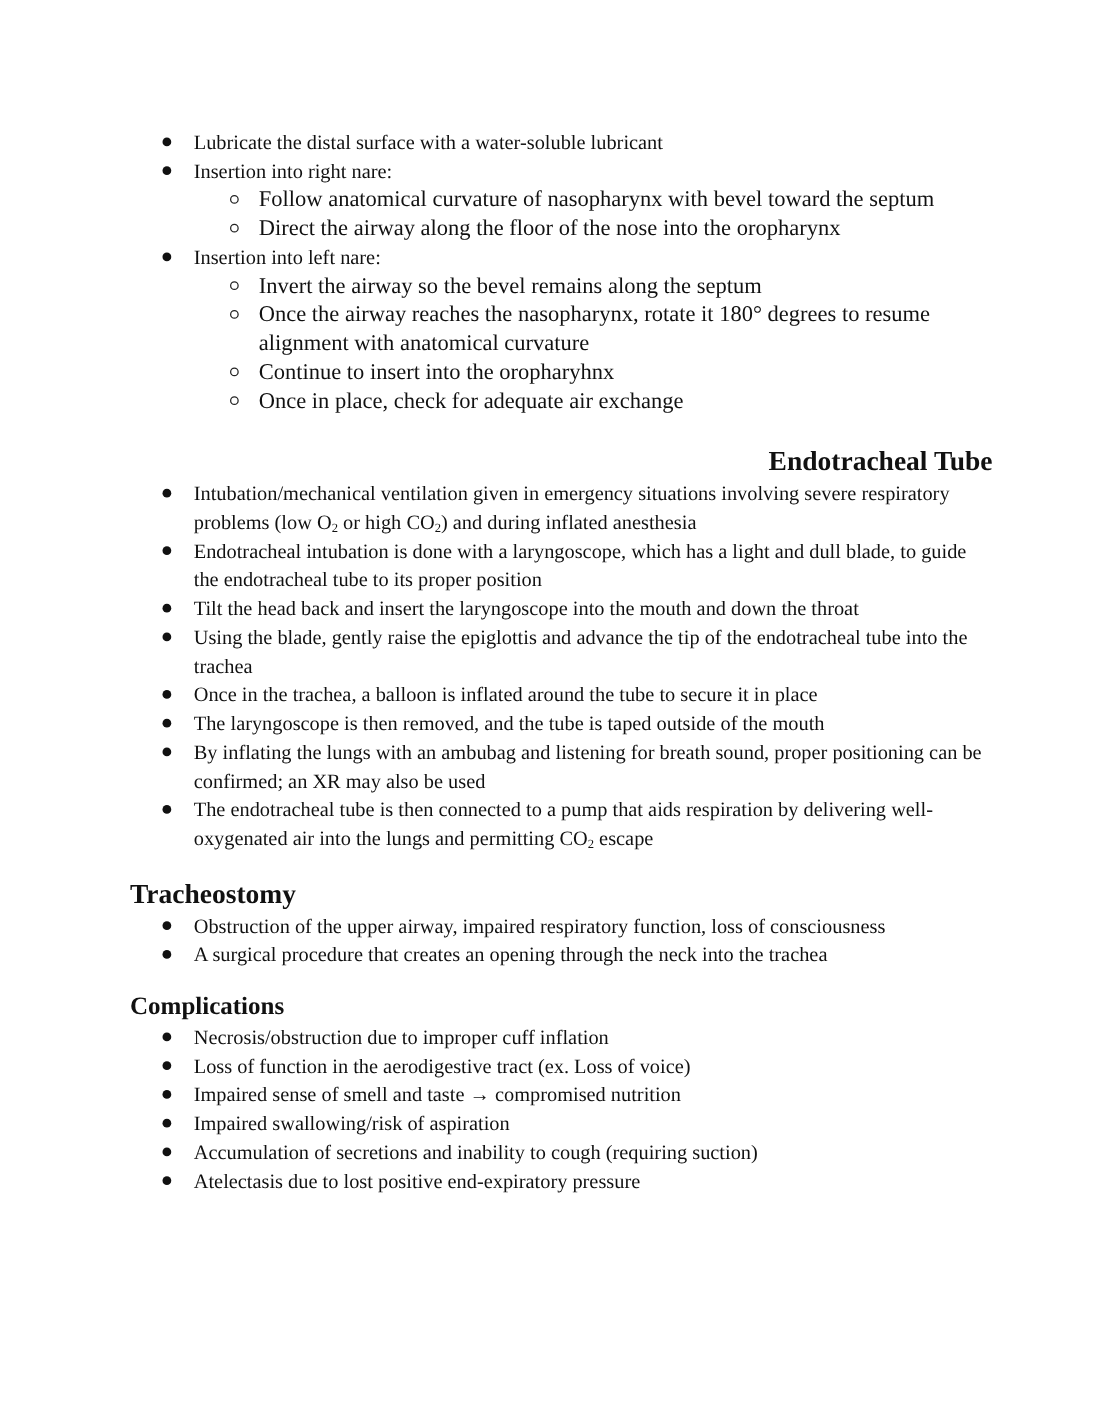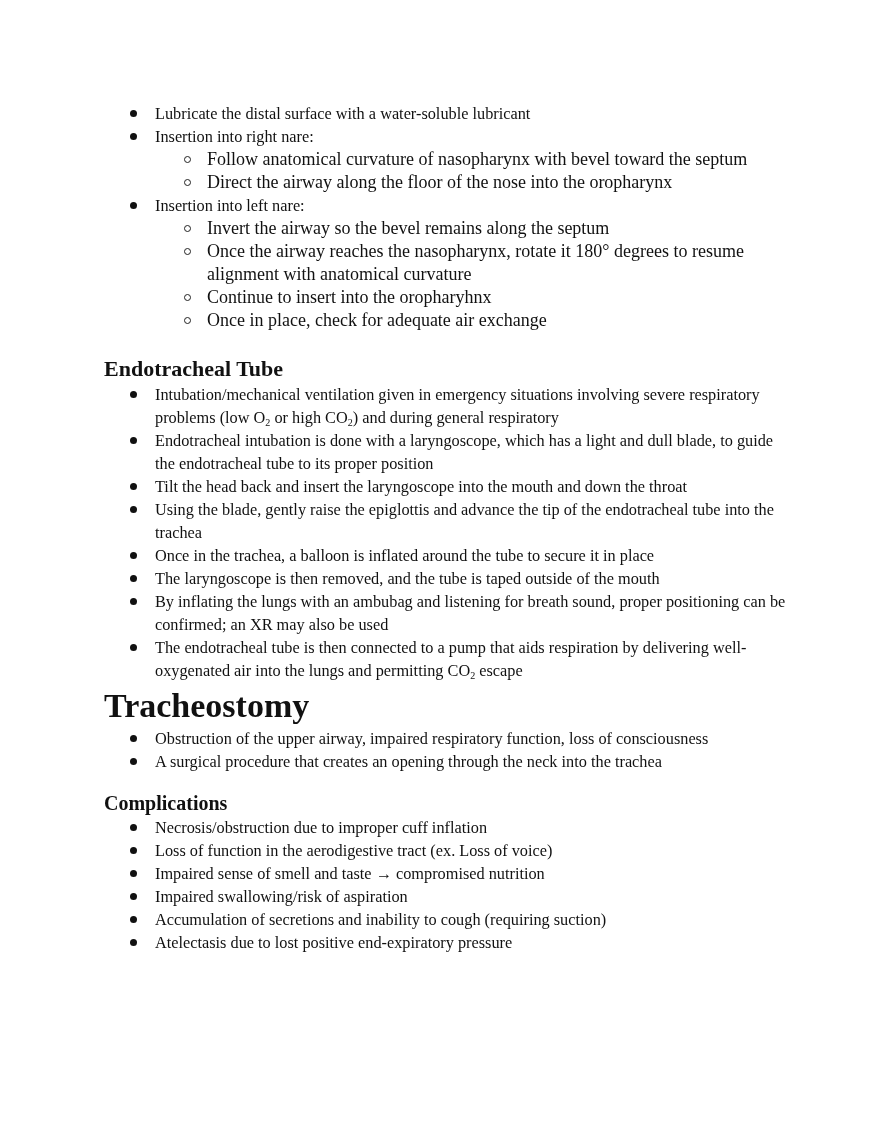--- a/index.html
+++ b/index.html
@@ -15,22 +15,22 @@
       position: absolute; left: 26px; top: 8px; width: 7px; height: 7px;
       border-radius: 50%; background: #111;
     }
     ul.sub li.l2 { position: relative; padding-left: 103px; margin-left: -51px; font-size: 18px; line-height: 23px; }
     ul.sub li.l2 > .bullet {
       position: absolute; left: 80px; top: 8px; width: 6px; height: 6px;
       border-radius: 50%; border: 1px solid #222; background: #fff;
       box-sizing: border-box; width: 7px; height: 7px;
     }
     h2 { font-weight: bold; margin: 0; line-height: 1.2; }
-    h2.h-endo { font-size: 22px; margin-top: 24px; margin-bottom: 1px; }
-    h2.h-trach { font-size: 34px; margin-top: 4px; margin-bottom: 0px; }
+    h2.h-endo { font-size: 22px; margin-top: 24px; margin-bottom: 1px; text-align: right; }
+    h2.h-trach { font-size: 22px; margin-top: 20px; margin-bottom: 0px; }
     h2.h-comp { font-size: 20px; margin-top: 18px; margin-bottom: 1px; }
     sub { font-size: 0.62em; vertical-align: -0.25em; line-height: 0; }
   </style>
 </head>
 <body>
 
 <div class="page">
   <div class="content">
 
     <ul>
@@ -73,21 +73,21 @@
             <span>Once in place, check for adequate air exchange</span>
           </li>
         </ul>
       </li>
     </ul>
 
     <h2 class="h-endo">Endotracheal Tube</h2>
     <ul>
       <li class="l1">
         <span class="bullet"></span>
-        <span><span>Intubation/mechanical ventilation given in emergency situations involving severe respiratory problems (low O</span><sub>2</sub><span> or high CO</span><sub>2</sub><span>) and during general respiratory</span></span>
+        <span><span>Intubation/mechanical ventilation given in emergency situations involving severe respiratory problems (low O</span><sub>2</sub><span> or high CO</span><sub>2</sub><span>) and during inflated anesthesia</span></span>
       </li>
       <li class="l1">
         <span class="bullet"></span>
         <span>Endotracheal intubation is done with a laryngoscope, which has a light and dull blade, to guide the endotracheal tube to its proper position</span>
       </li>
       <li class="l1">
         <span class="bullet"></span>
         <span>Tilt the head back and insert the laryngoscope into the mouth and down the throat</span>
       </li>
       <li class="l1">

